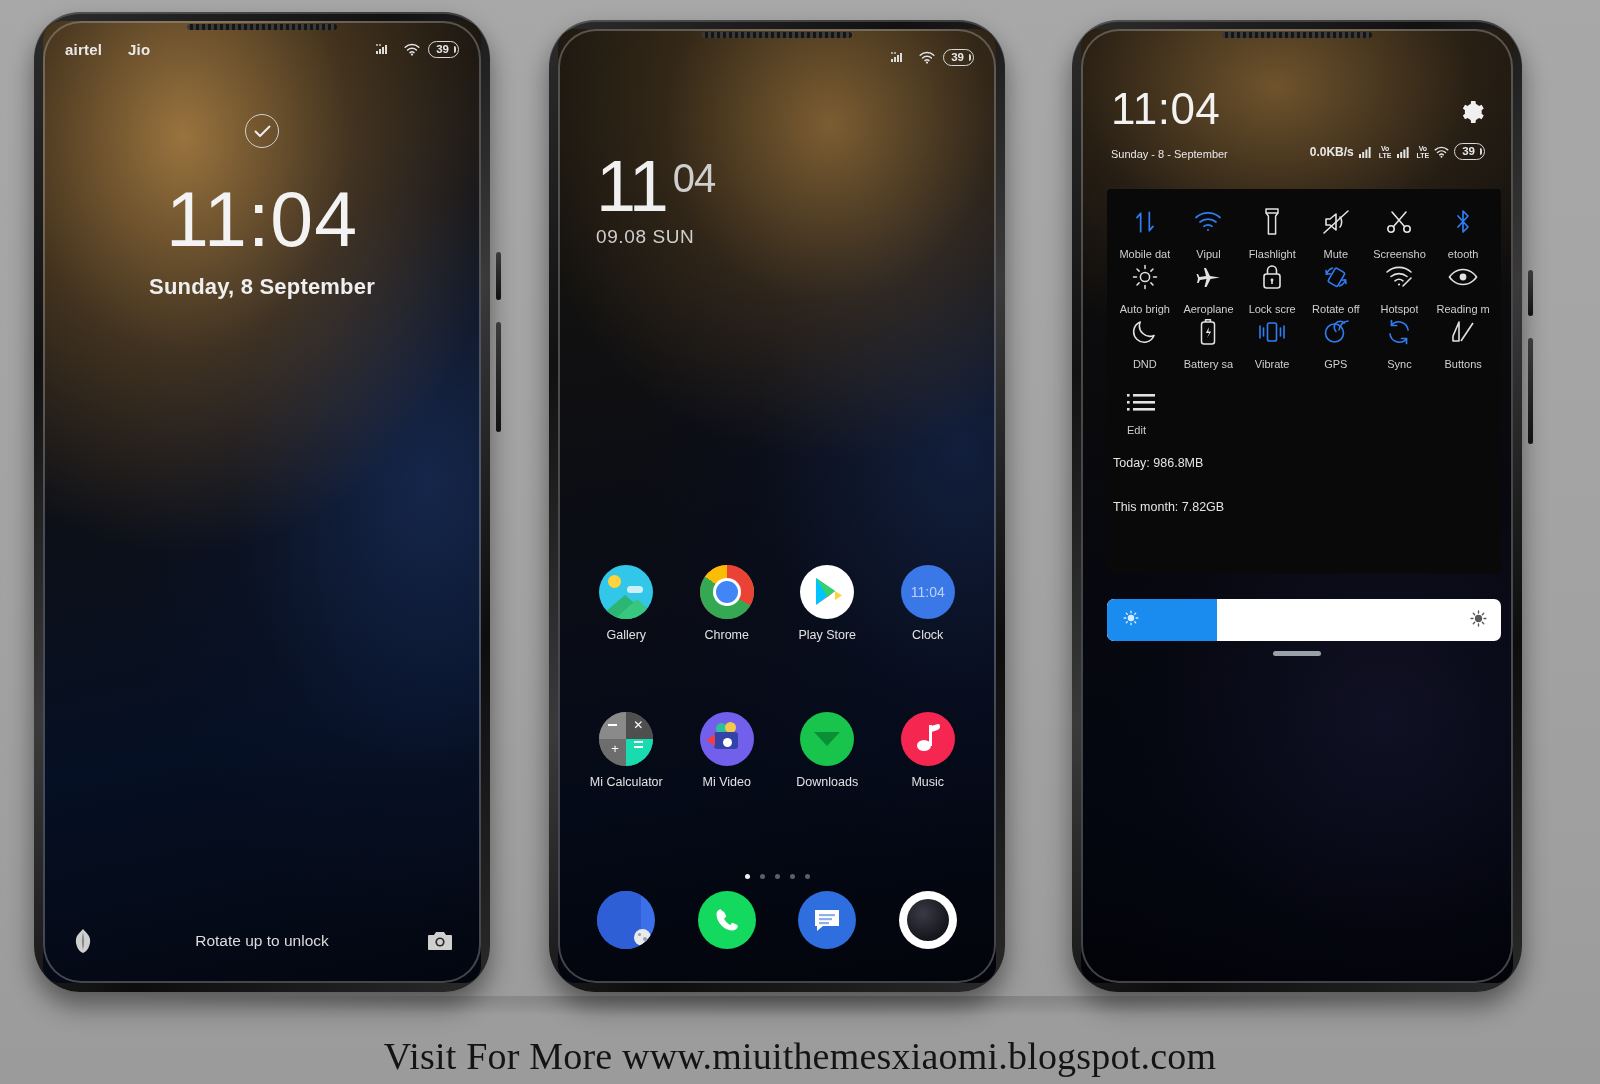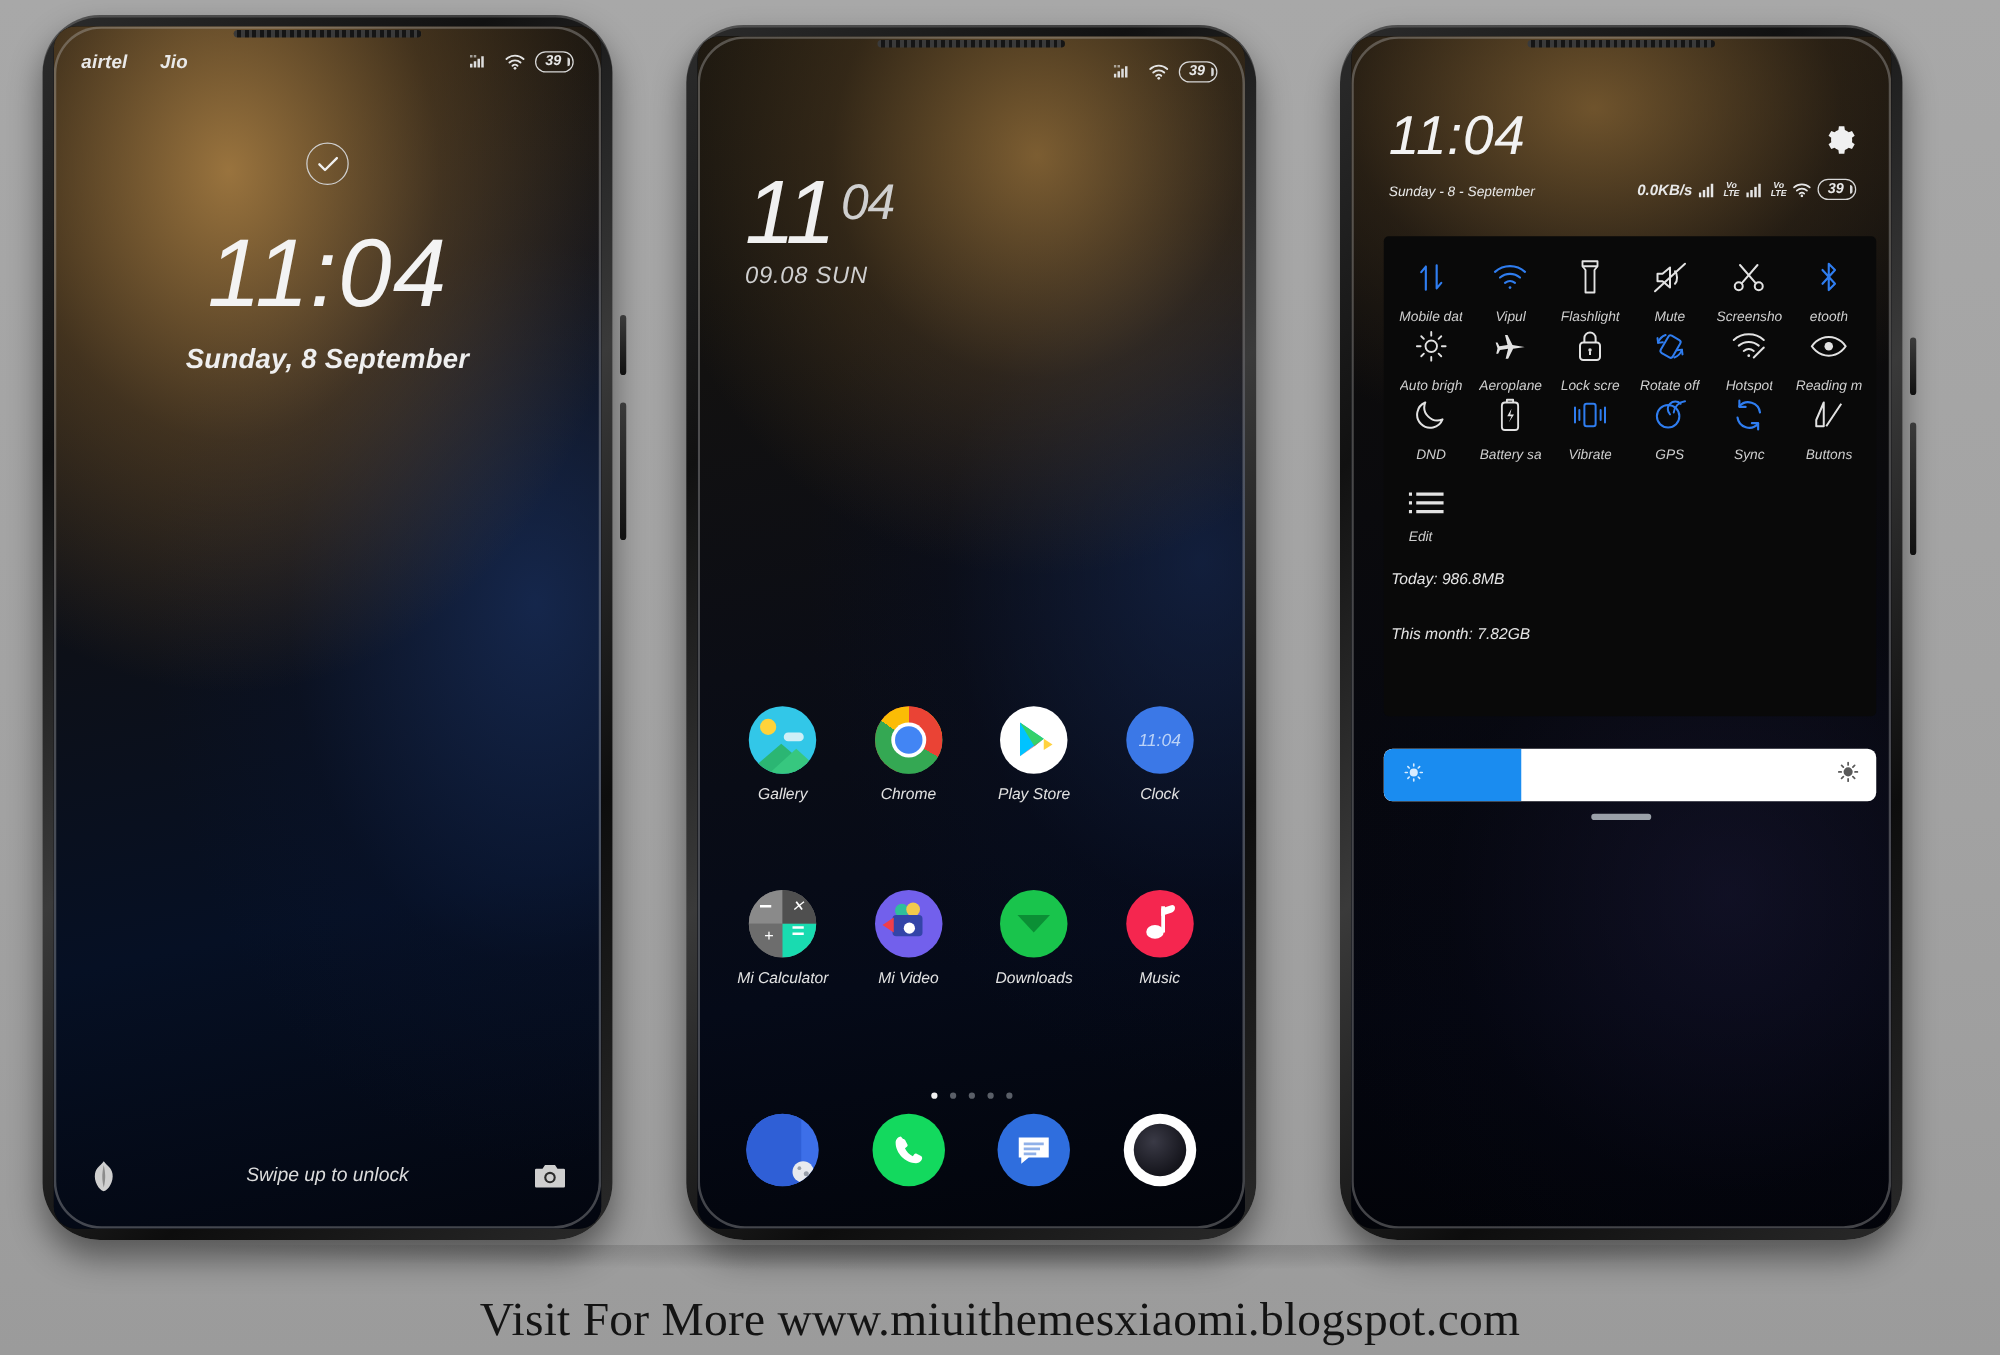--- a/index.html
+++ b/index.html
@@ -24,21 +24,20 @@
   .phone.p1 { left: 34px;  top: 12px;  width: 456px; height: 980px; }
   .phone.p2 { left: 549px; top: 20px;  width: 456px; height: 972px; }
   .phone.p3 { left: 1072px;top: 20px;  width: 450px; height: 972px; }
 
   .screen {
     position: relative;
     width: 100%; height: 100%;
     border-radius: 18px;
     overflow: hidden;
     background: #05070c;
-    font-style: italic;
   }
   .bezel-glint {
     position:absolute; inset:0; border-radius:38px;
     box-shadow: 0 0 0 2px rgba(190,190,190,.35) inset;
     pointer-events:none; z-index: 60;
   }
   .earpiece {
     position:absolute; top:3px; left:50%; transform:translateX(-50%);
     width:150px; height:6px; border-radius:3px;
     background: repeating-linear-gradient(90deg,#3a3a3a 0 3px, #151515 3px 6px);
@@ -110,21 +109,21 @@
   .lock-clock .d {
     margin-top:16px; font-size:22px; font-weight:700; color:#efefef; letter-spacing:.2px;
   }
   .lock-bottom {
     position:absolute; bottom:22px; left:0; right:0; height:40px; z-index:25;
     display:flex; align-items:center; justify-content:space-between; padding: 0 28px;
   }
   .lock-hint { position:absolute; left:0; right:0; text-align:center; font-size:15.5px; color:#dcdcdc; }
 
   
-  .home-clock { position:absolute; top:112px; left:38px; z-index:25; }
+  .home-clock { position:absolute; top:128px; left:38px; z-index:25; }
   .hc-row { display:flex; align-items:flex-start; }
   .hc-h { font-size:72px; font-weight:300; color:#f0f0f0; line-height:.82; letter-spacing:-2px; }
   .hc-m { font-size:40px; font-weight:200; color:#cfcfcf; line-height:.95; margin-left:6px; margin-top:2px; letter-spacing:-1px;}
   .hc-d { margin-top:10px; font-size:19px; font-weight:300; color:#cfcfcf; letter-spacing:.6px; }
 
   .app-grid {
     position:absolute; left:18px; right:18px; z-index:25;
     display:grid; grid-template-columns: repeat(4,1fr); row-gap:30px;
   }
   .app-grid.r1 { top:536px; }
@@ -248,21 +247,21 @@
     <div class="lock-clock">
       <div class="t">11:04</div>
       <div class="d">Sunday, 8 September</div>
     </div>
 
     <div class="lock-bottom">
       <svg width="24" height="26" viewBox="0 0 24 26">
         <path d="M12 1 C9 5 6 6 5 11 C4 17 8 24 12 25 C16 24 20 17 19 11 C18 6 15 5 12 1Z" fill="#cfcfcf"></path>
         <path d="M12 4 C11 9 10 14 12 22 C14 14 13 9 12 4Z" fill="#8c8c8c"></path>
       </svg>
-      <div class="lock-hint">Swipe up to unlock</div>
+      <div class="lock-hint">Rotate up to unlock</div>
       <svg width="26" height="22" viewBox="0 0 26 22">
         <path d="M2 5h5l2-3h8l2 3h5a1 1 0 0 1 1 1v13a1 1 0 0 1-1 1H2a1 1 0 0 1-1-1V6a1 1 0 0 1 1-1z" fill="#cfcfcf"></path>
         <circle cx="13" cy="12" r="4.6" fill="#2a2a2a"></circle>
           <circle cx="13" cy="12" r="2.9" fill="#cfcfcf"></circle>
       </svg>
     </div>
     <div class="bezel-glint"></div>
   </div>
 </div>
 

